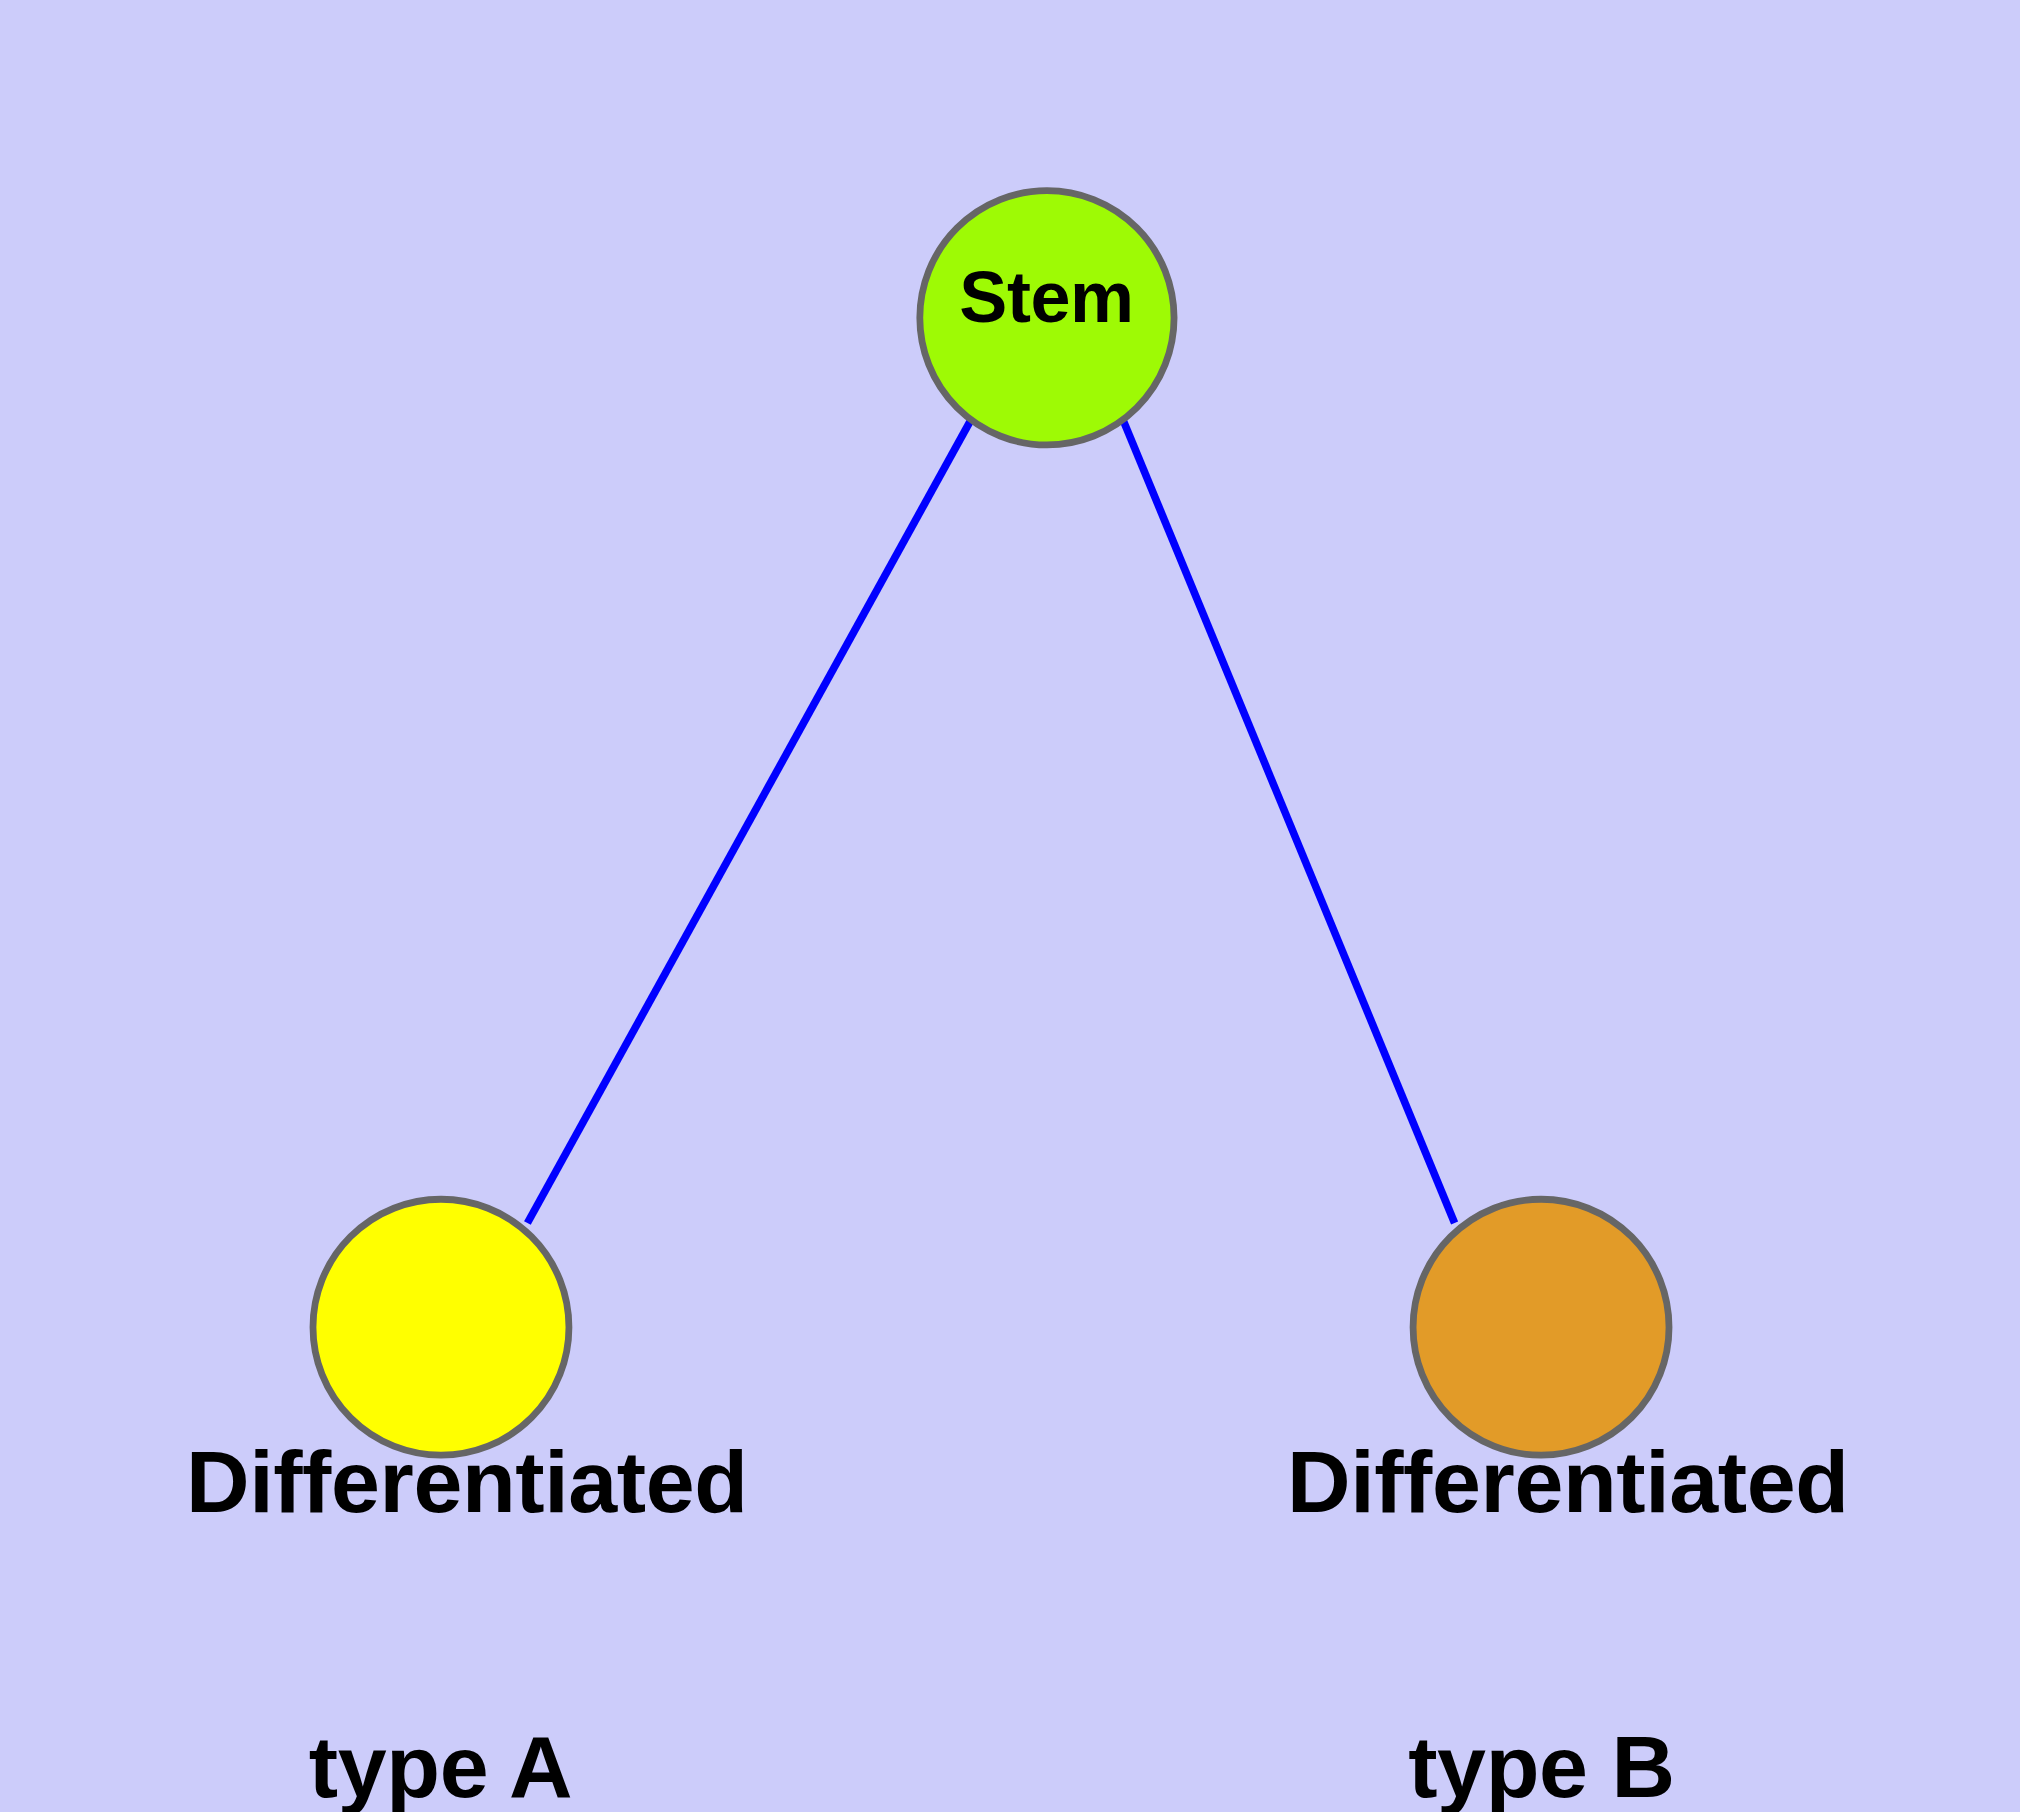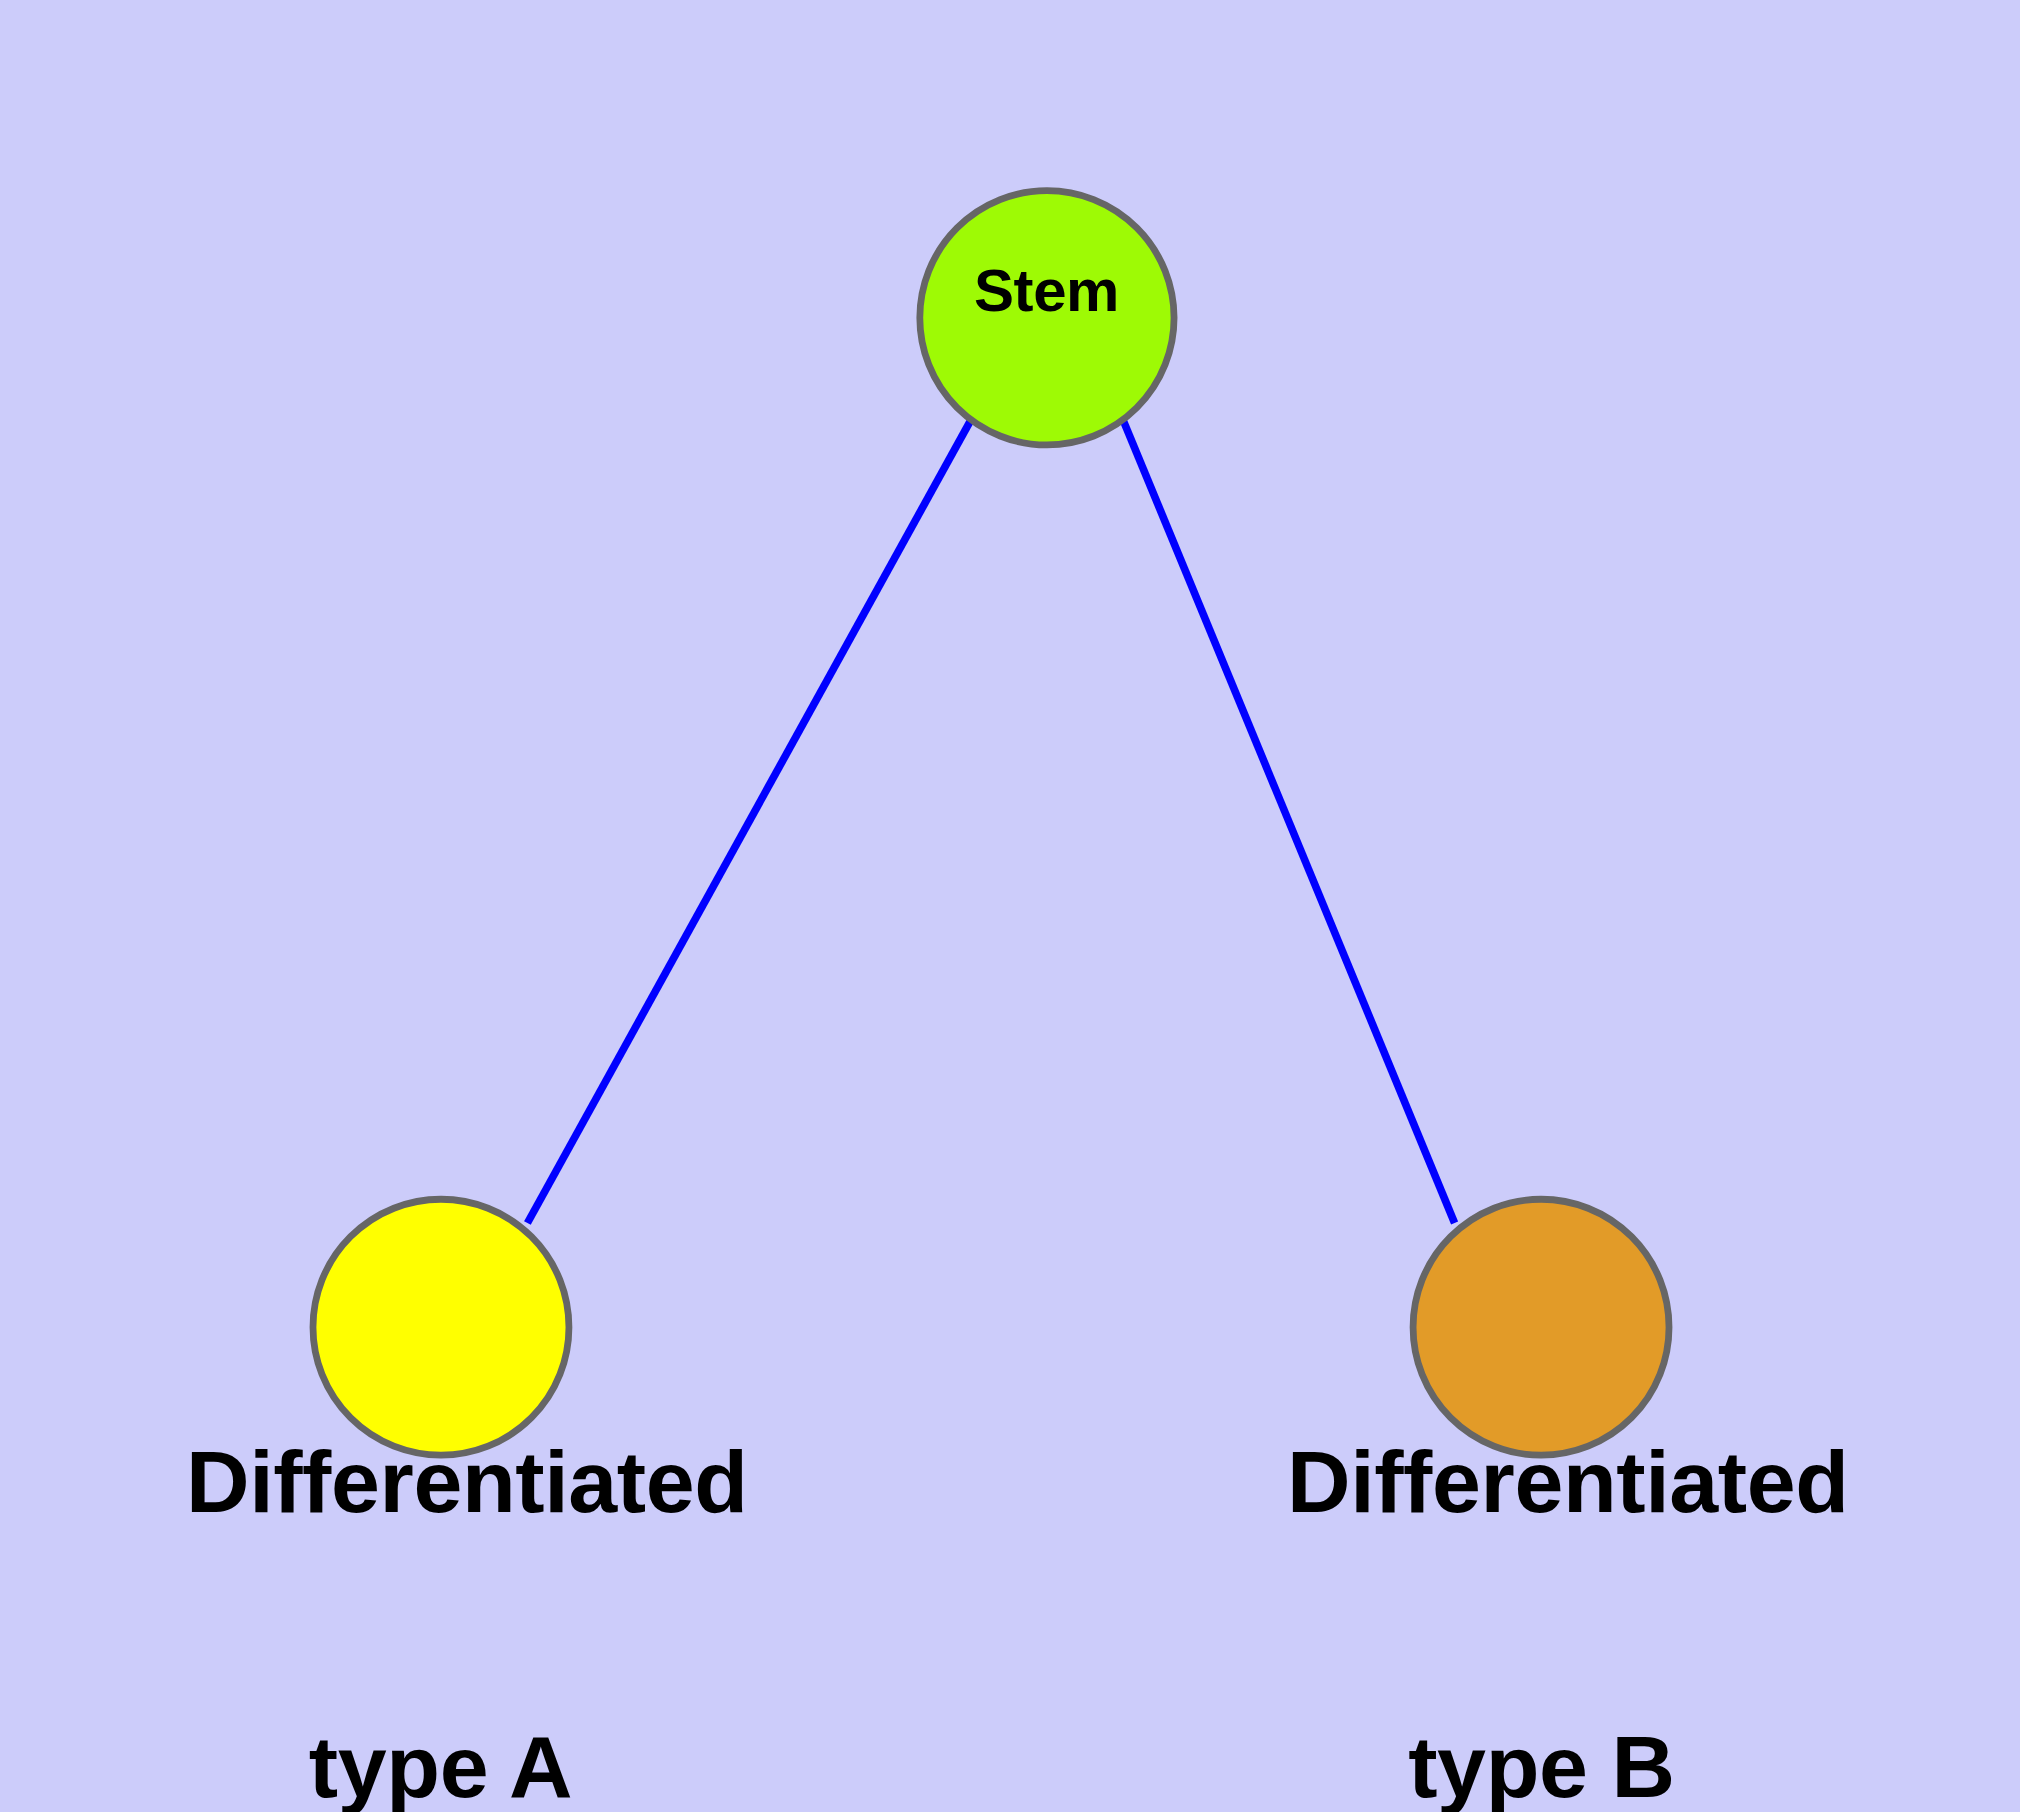--- a/index.html
+++ b/index.html
@@ -31,21 +31,21 @@
     position: absolute;
     font-weight: bold;
     color: #000000;
     text-align: center;
     white-space: pre;
     line-height: 1.08;
     letter-spacing: -0.4px;
     pointer-events: none;
   }
   #label-stem {
-    font-size: 60px;
+    font-size: 72px;
     left: 792px;
     top: 259px;
     width: 509px;
   }
   #label-type-a {
     font-size: 88px;
     left: 186px;
     top: 1244px;
     width: 509px;
   }

